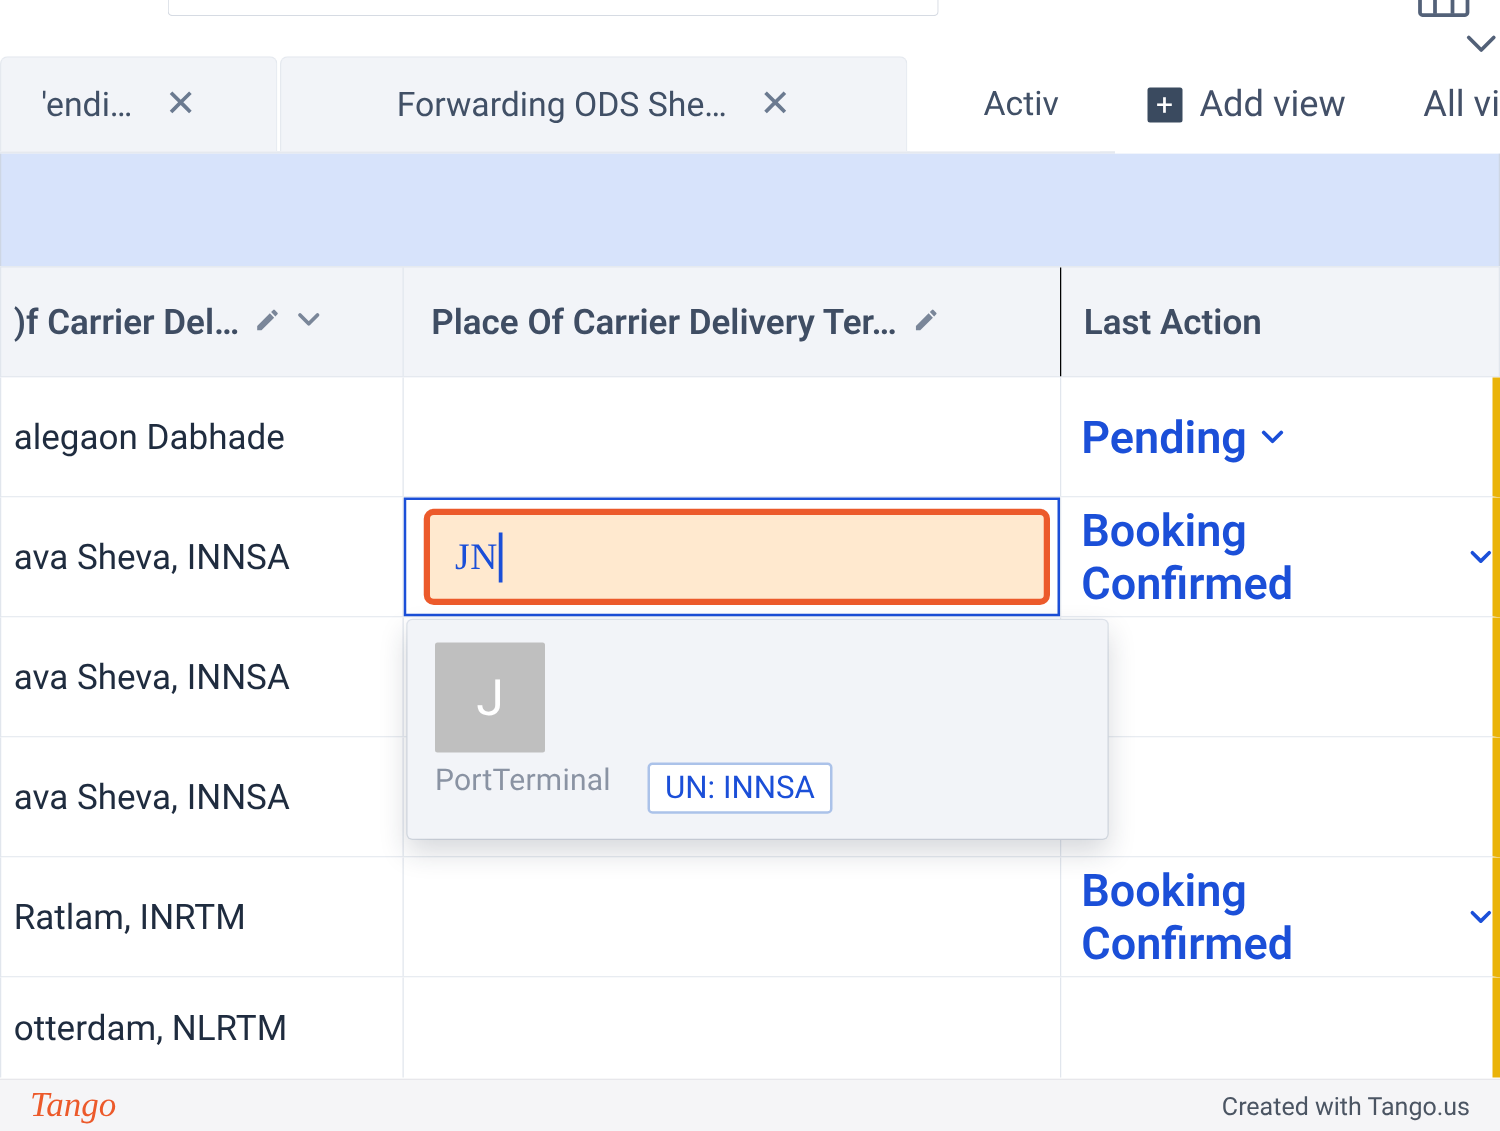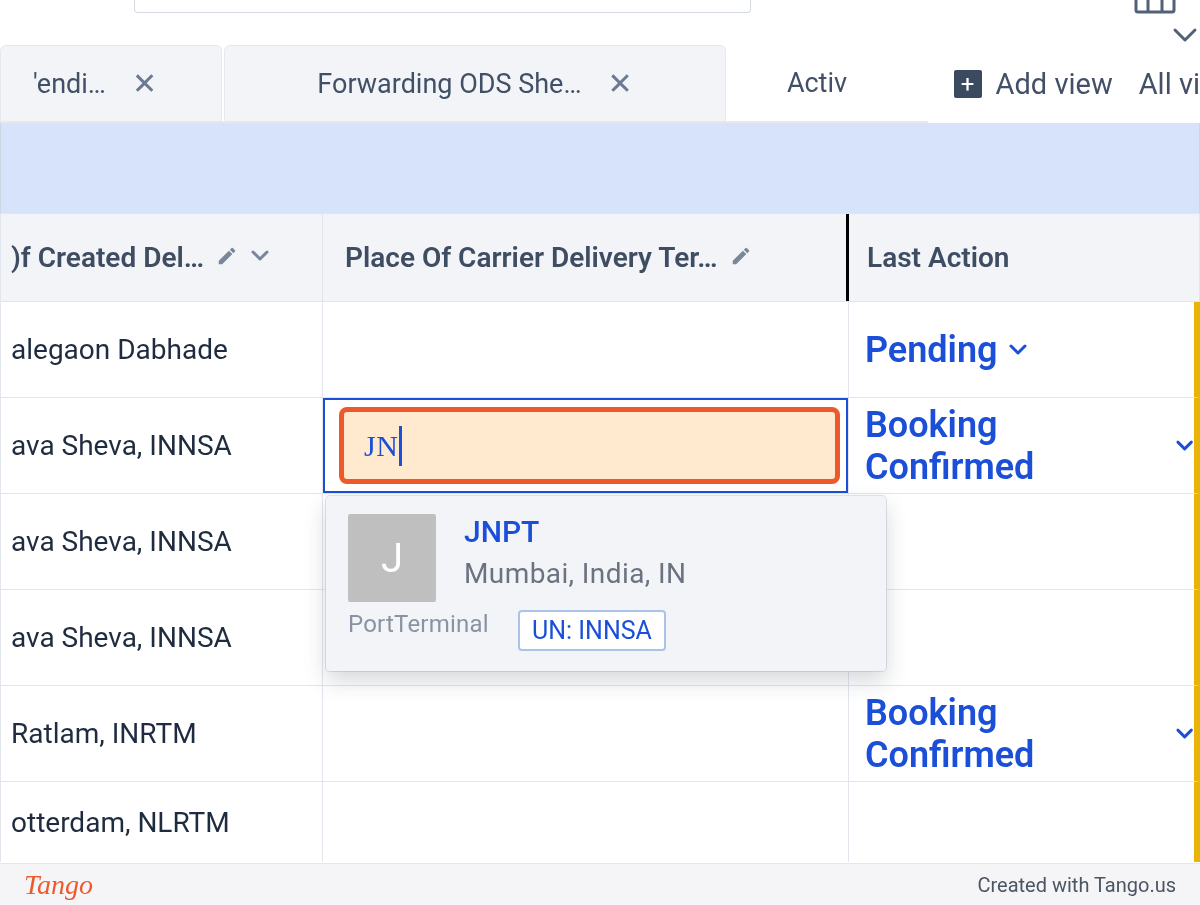--- a/index.html
+++ b/index.html
@@ -11,27 +11,27 @@
 
   .tabs-bar { position: absolute; left: 0; top: 45px; width: 1200px; height: 78px; display: flex; align-items: stretch; border-bottom: 2px solid #e5e9ef; }
   .tab { position: relative; display: flex; align-items: center; justify-content: center; gap: 26px; padding: 0 32px; font-size: 27px; color: #415066; background: #f2f4f8; border-radius: 6px 6px 0 0; }
   .tab.inactive { border: 1px solid #e5e9ef; border-bottom: none; }
   .tab.active { background: #fff; }
   .tab-close { font-size: 30px; font-weight: 300; color: #6b7a90; line-height: 1; }
   .tab-sep { width: 2px; background: transparent; }
   .view-segment { position: absolute; right: 0; top: 45px; height: 78px; display: flex; align-items: center; background: #fff; }
   .add-view { display: flex; align-items: center; gap: 14px; font-size: 29px; color: #435068; padding: 0 26px; }
   .add-view .plus { width: 28px; height: 28px; background: #3a4a5f; color: #fff; display: flex; align-items: center; justify-content: center; font-size: 24px; border-radius: 2px; line-height: 1; }
-  .all-views { font-size: 29px; color: #435068; padding-right: 0; }
+  .all-views { font-size: 29px; color: #435068; padding-right: 0; margin-left: 36px; }
 
   .blue-band { position: absolute; left: 0; top: 123px; width: 1200px; height: 90px; background: #d7e3fb; border-left: 1px solid #cdd6e4; border-right: 1px solid #cdd6e4; }
 
   .header-row { position: absolute; left: 0; top: 213px; width: 1200px; height: 89px; display: flex; background: #f2f4f8; border: 1px solid #e1e6ed; }
   .col1 { width: 322px; border-right: 1px solid #e1e6ed; display:flex; align-items:center; padding: 0 18px 0 10px; gap: 12px; position:relative; }
-  .col2 { width: 526px; border-right: 3px solid #000000; display:flex; align-items:center; padding: 0 22px; gap: 12px; position:relative; }
+  .col2 { width: 526px; border-right: 1px solid #000000; display:flex; align-items:center; padding: 0 22px; gap: 12px; position:relative; }
   .col3 { flex: 1; display:flex; align-items:center; padding: 0 18px; }
   .header-label { font-size: 28px; font-weight: 600; color: #3f4d63; white-space: nowrap; overflow: hidden; text-overflow: ellipsis; }
   .edit-icon { color: #7a8699; flex-shrink: 0; }
   .drop-caret { color: #7a8699; flex-shrink: 0; }
 
   .grid { position: absolute; left: 0; top: 302px; width: 1200px; display:flex; flex-direction:column; }
   .row { display:flex; height: 96px; border-left:1px solid #e1e6ed; border-right:6px solid #eab308; border-bottom:1px solid #e1e6ed; background:#fff; }
   .cell { display:flex; align-items:center; font-size: 28px; color:#1f2c3f; }
   .c1 { width: 322px; border-right:1px solid #e1e6ed; padding-left: 10px; }
   .c2 { width: 526px; border-right:1px solid #e1e6ed; padding-left: 18px; position:relative; }
@@ -100,21 +100,21 @@
   </div>
   <div class="all-views">
     <span>All vi</span>
   </div>
 </div>
 
 <div class="blue-band"></div>
 
 <div class="header-row">
   <div class="col1">
-    <span class="header-label">)f Created Del…</span>
+    <span class="header-label">)f Carrier Del…</span>
     <span class="edit-icon">
       <svg width="22" height="22" viewBox="0 0 24 24">
           <path d="M3 17.25V21h3.75L17.81 9.94l-3.75-3.75L3 17.25zM20.71 7.04a1 1 0 0 0 0-1.41l-2.34-2.34a1 1 0 0 0-1.41 0l-1.83 1.83 3.75 3.75 1.83-1.83z" fill="#7a8699"></path>
         </svg>
     </span>
     <span class="drop-caret">
       <svg width="20" height="14" viewBox="0 0 20 14">
           <polyline points="3,3 10,10 17,3" fill="none" stroke="#7a8699" stroke-width="3" stroke-linecap="round" stroke-linejoin="round"></polyline>
         </svg>
     </span>
@@ -210,24 +210,20 @@
     <div class="cell c2"></div>
   </div>
 
 </div>
 
 <div class="dropdown">
   <div class="dd-row">
     <div class="dd-avatar">
         <span>J</span>
       </div>
-    <div class="dd-main">
-      <div class="dd-title">JNPT</div>
-      <div class="dd-sub">Mumbai, India, IN</div>
-    </div>
   </div>
   <div class="dd-tag-row">
     <div class="dd-type" style="width:142px;text-align:left;">PortTerminal</div>
     <div class="dd-code">UN: INNSA</div>
   </div>
 </div>
 
 <div class="footer">
   <span class="footer-brand">Tango</span>
   <span class="footer-credit">Created with Tango.us</span>

